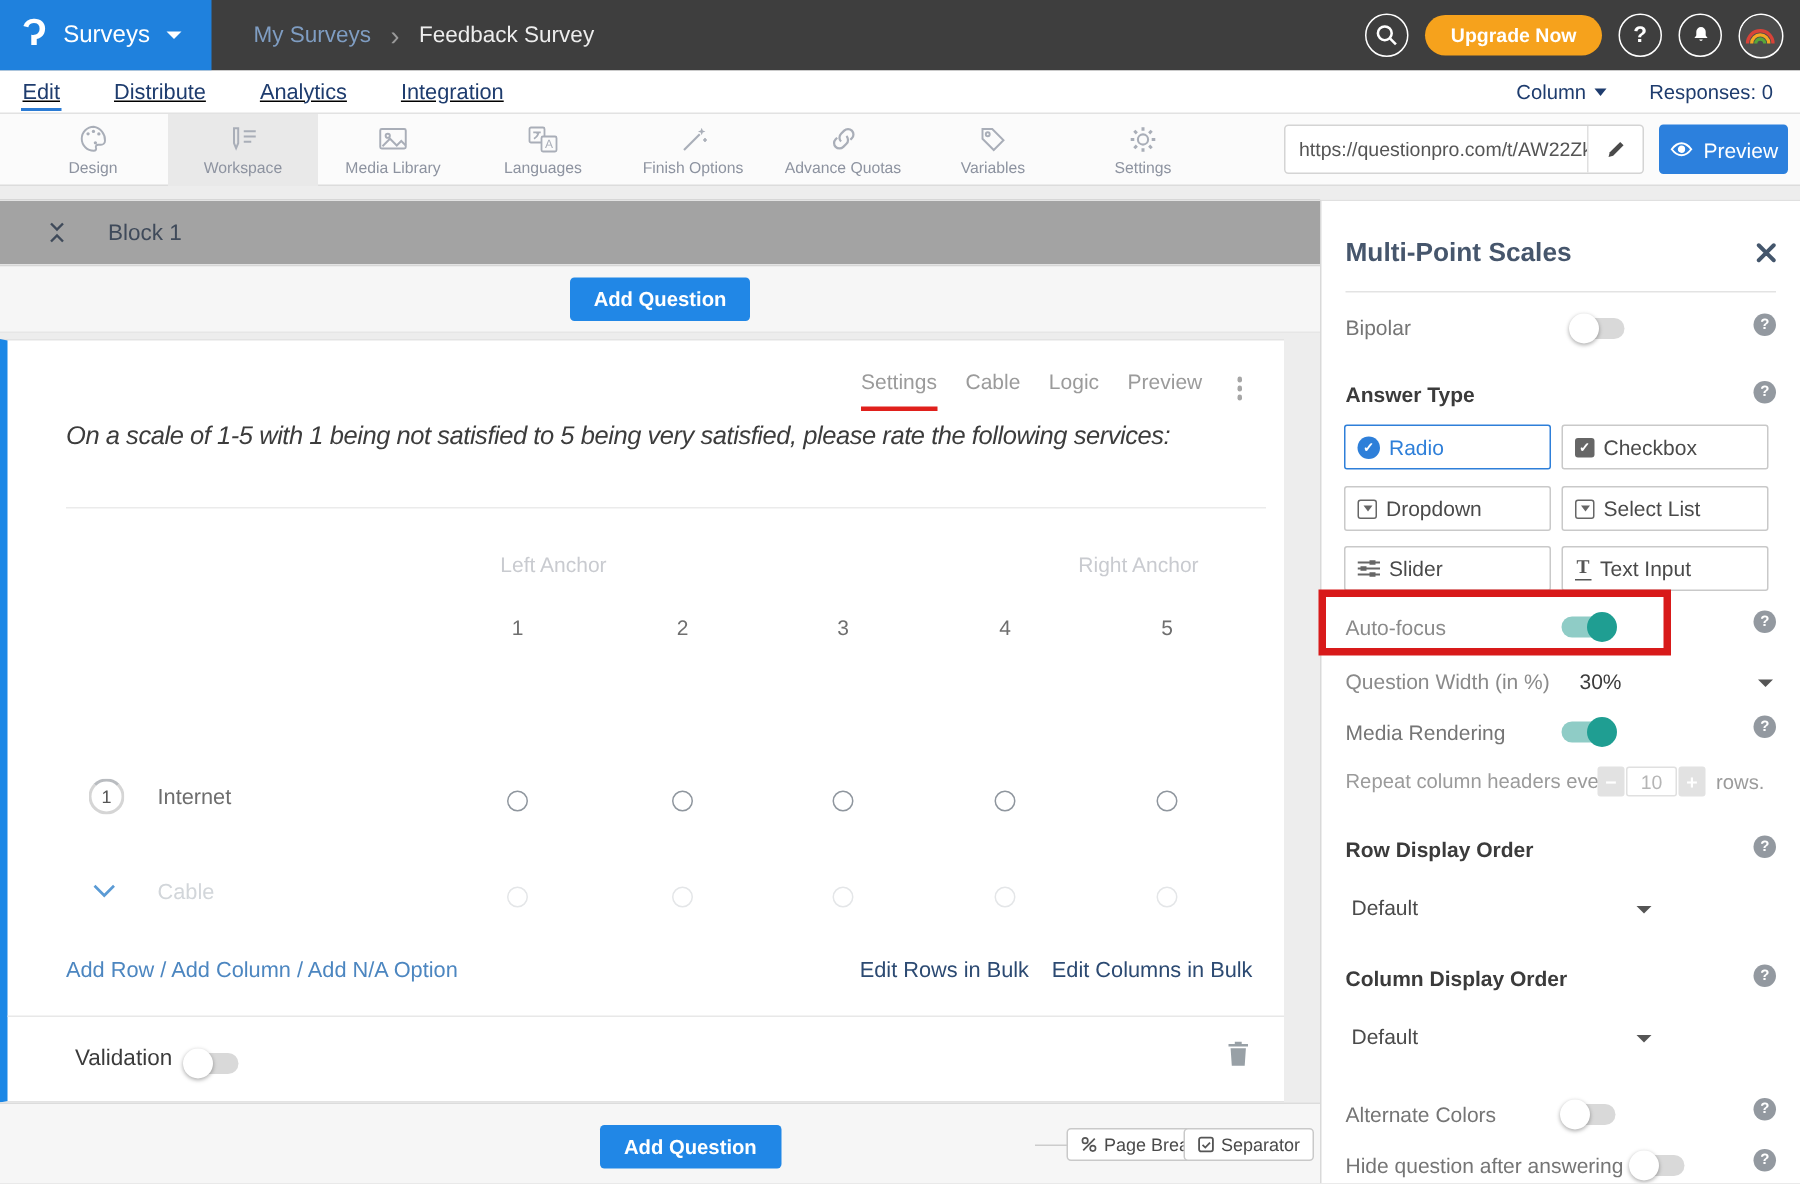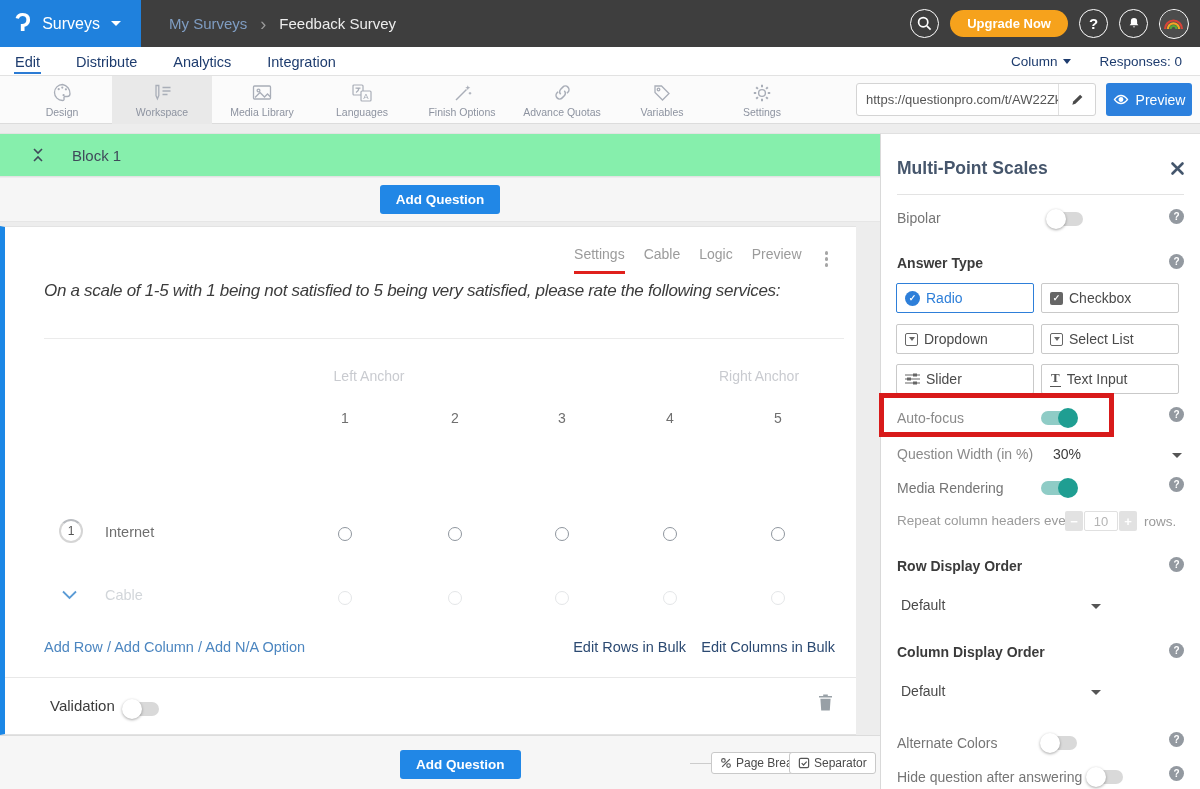--- a/index.html
+++ b/index.html
@@ -17,40 +17,40 @@
   .crumb-sep { color:#9a9a9a; font-size:18px; line-height:1; }
   .crumb-current { color:#ededed; font-size:15px; }
   .header-right { margin-left:auto; display:flex; align-items:center; gap:11px; padding-right:11px; }
   .hicon { width:29px; height:29px; border:1.5px solid #fff; border-radius:50%; display:flex; align-items:center; justify-content:center; cursor:pointer; flex:none; }
   .help-glyph { color:#fff; font-size:15px; font-weight:700; }
   .upgrade-btn { height:27px; background:#f6a21c; border:none; border-radius:14px; color:#fff; font-weight:700; font-size:13px; padding:0 17px; cursor:pointer; font-family:inherit; }
   .avatar { width:30px; height:30px; border:1.5px solid #fff; border-radius:50%; overflow:hidden; background:#4c4c4c; cursor:pointer; flex:none; }
 
   
   .nav { position:absolute; top:47px; left:0; width:1200px; height:29px; background:#fff; border-bottom:1px solid #e2e2e2; display:flex; align-items:center; padding:0 14px; }
-  .nav-tabs { display:flex; gap:34px; }
+  .nav-tabs { display:flex; gap:34px;text-decoration:underline; }
   .nav-tab { font-size:14.5px; color:#1e3c6e; padding:5px 1px 2px; cursor:pointer; border-bottom:2px solid transparent; }
   .nav-tab.active { border-bottom-color:#2b7bd4; }
   .nav-right { margin-left:auto; display:flex; gap:28px; align-items:center; font-size:13.5px; color:#1e3c6e; padding-right:4px; }
   .tools { display:flex; align-items:center; gap:6px; cursor:pointer; }
   .tri-navy { width:0; height:0; border-left:4.5px solid transparent; border-right:4.5px solid transparent; border-top:5px solid #1e3c6e; }
 
   
   .toolbar { position:absolute; top:76px; left:0; width:1200px; height:48px; background:#fbfbfb; border-bottom:1px solid #dcdcdc; display:flex; align-items:center; padding-left:12px; }
   .tool-item { width:100px; height:48px; display:flex; flex-direction:column; align-items:center; justify-content:center; gap:2px; cursor:pointer; }
   .tool-item.active { background:#e9e9e9; }
   .tool-label { font-size:10.5px; color:#8d93a0; white-space:nowrap; }
   .tool-ic { height:22px; display:flex; align-items:center; }
   .url-wrap { margin-left:44px; display:flex; align-items:center; height:33px; border:1px solid #d4d4d4; border-radius:3px; background:#fff; width:240px; }
   .url-input { flex:1; min-width:0; border:none; outline:none; font-size:13px; color:#555; padding:0 0 0 9px; height:100%; font-family:inherit; background:transparent; }
   .url-edit { width:37px; height:100%; border-left:1px solid #e0e0e0; display:flex; align-items:center; justify-content:center; cursor:pointer; }
   .preview-btn { margin-left:10px; width:86px; height:33px; background:#2c80dd; color:#fff; border:none; border-radius:3px; font-size:14px; display:flex; align-items:center; justify-content:center; gap:7px; cursor:pointer; font-family:inherit; }
 
   
-  .block-header { position:absolute; top:133px; left:0; width:880px; height:44px; background:#86efac; border-top:1px solid #e3e3e3; border-bottom:1px solid #e3e3e3; display:flex; align-items:center; padding-left:30px; gap:26px; }
+  .block-header { position:absolute; top:133px; left:0; width:880px; height:44px; background:#a3a3a3; border-top:1px solid #e3e3e3; border-bottom:1px solid #e3e3e3; display:flex; align-items:center; padding-left:30px; gap:26px; }
   .block-title { font-size:15px; color:#3f4a5a; }
   .addq-row { position:absolute; top:178px; left:0; width:880px; height:44px; background:#f6f6f6; border-bottom:1px solid #e6e6e6; display:flex; align-items:center; justify-content:center; }
   .addq-btn { background:#2187e6; color:#fff; border:none; border-radius:3px; font-size:13.5px; font-weight:700; padding:7px 16px; cursor:pointer; font-family:inherit; }
 
   
   .qcard { position:absolute; top:226px; left:0; width:856px; height:509px; background:#fff; border-left:5px solid #1b87e6; border-top:1px solid #e3e3e3; border-bottom:1px solid #e3e3e3; }
   .qtabs { position:absolute; top:19px; right:24px; display:flex; align-items:flex-start; gap:19px; }
   .qtab { font-size:14px; color:#9b9b9b; padding-bottom:9px; border-bottom:3px solid transparent; cursor:pointer; }
   .qtab.active { border-bottom-color:#e0201c; }
   .dots-menu { display:flex; flex-direction:column; gap:2.5px; padding:3px 4px; cursor:pointer; margin-top:2px; }

